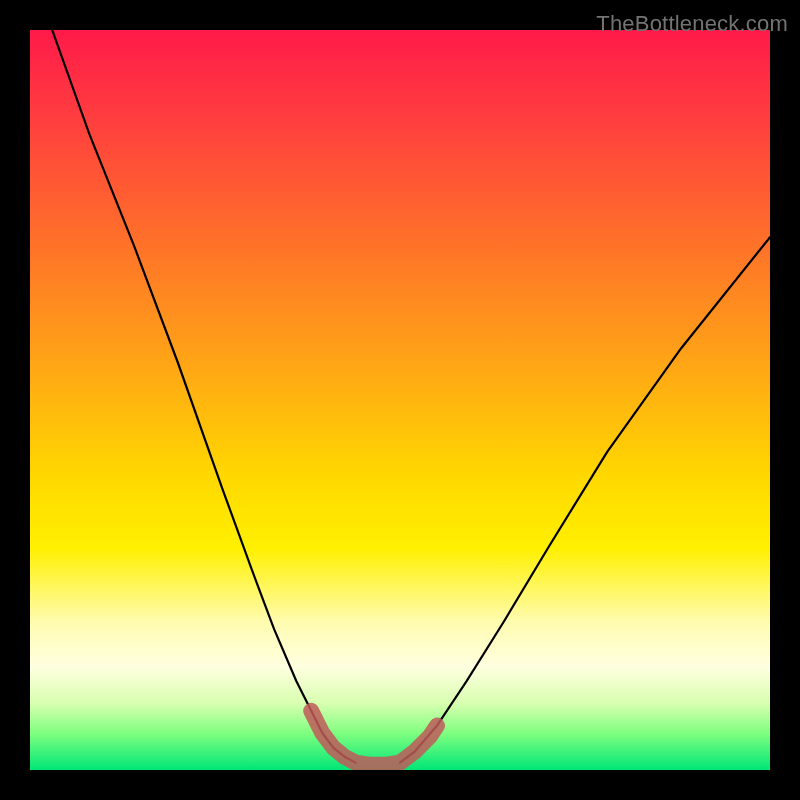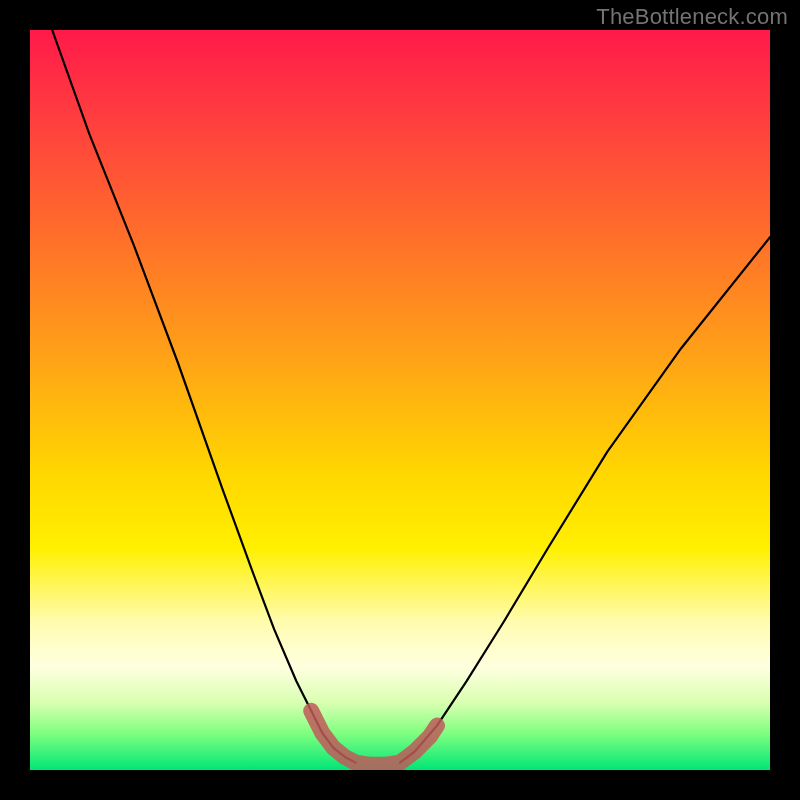--- a/index.html
+++ b/index.html
@@ -12,21 +12,21 @@
     font-family: Arial, Helvetica, sans-serif;
   }
   .frame {
     position: relative;
     width: 800px;
     height: 800px;
     background: #000;
   }
   .watermark {
     position: absolute;
-    top: 4px;
+    top: 11px;
     right: 12px;
     color: #737373;
     font-size: 22px;
     font-weight: 500;
     letter-spacing: 0.2px;
     z-index: 10;
   }
   .plot {
     position: absolute;
     left: 30px;

